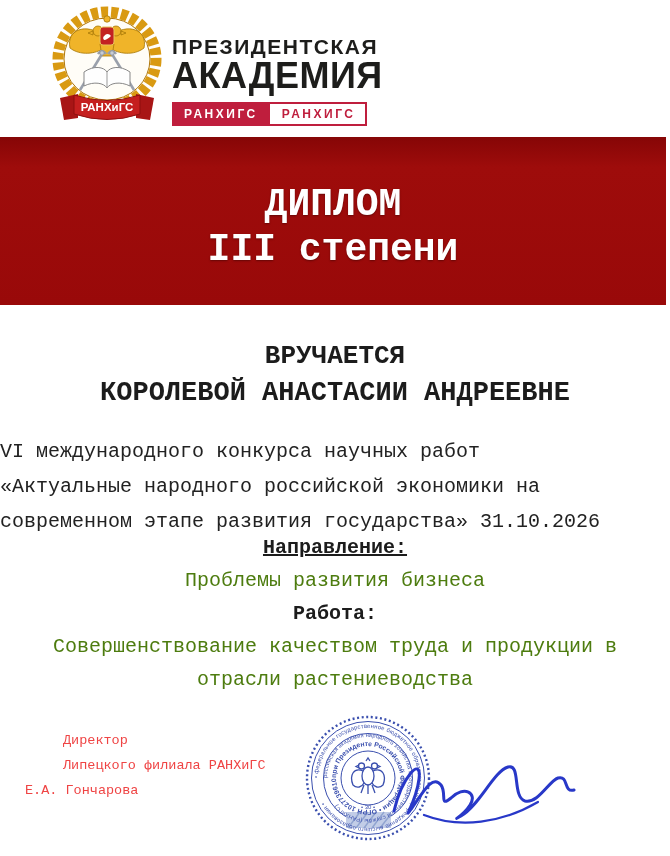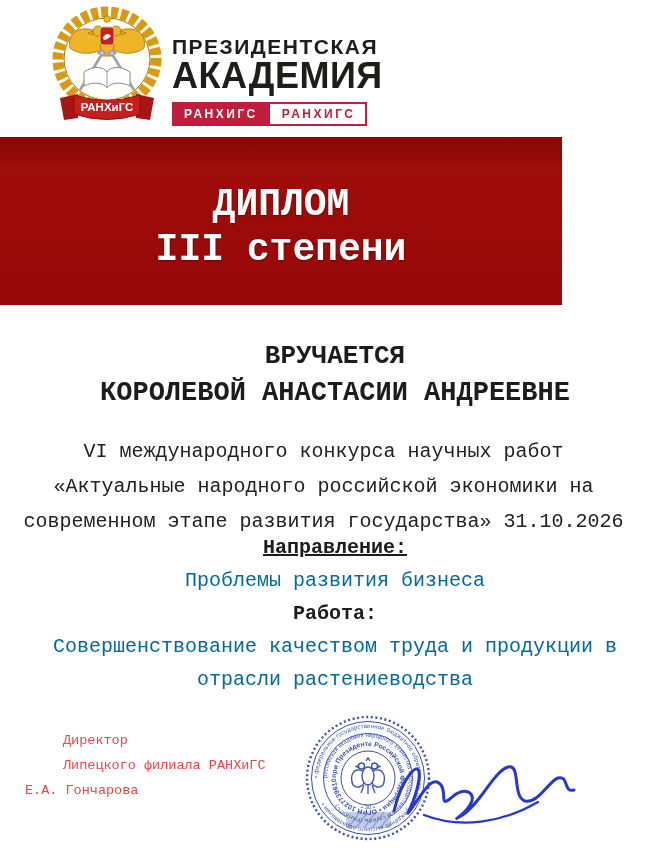--- a/index.html
+++ b/index.html
@@ -17,37 +17,37 @@
   .badge-primary{
     background:#bf1e3d;color:#ffffff;font-size:12px;font-weight:700;
     letter-spacing:2.5px;padding:6px 10px 5px 12px;line-height:13px;
   }
   .badge-secondary{
     background:#ffffff;color:#bf1e3d;border:2px solid #bf1e3d;font-size:12px;
     font-weight:700;letter-spacing:2.5px;padding:4px 10px 3px 12px;line-height:13px;
   }
   
   .banner{
-    position:absolute;left:0;top:137px;width:562px;height:168px;
+    position:absolute;left:0;top:137px;width:666px;height:168px;
     background:linear-gradient(#860606,#9e0c0b 18%,#990909);
     text-align:center;
   }
   .banner-inner{padding-top:45px;}
   .banner-title,.banner-subtitle{
     color:#ffffff;font-weight:700;font-size:38px;line-height:45px;
     text-shadow:0 1px 2px rgba(0,0,0,.35);
   }
   
   .cline{position:absolute;left:0;width:670px;text-align:center;white-space:pre;}
   .presented{top:341px;font-size:26px;font-weight:700;}
   .recipient{top:378px;font-size:27px;font-weight:700;}
-  .para{position:absolute;left:0;top:434px;width:647px;text-align:center;
+  .para{position:absolute;left:0;top:434px;width:647px;text-align:left;
         font-size:20px;line-height:35px;color:#222;}
   .detail-label{font-weight:700;font-size:20px;}
-  .detail-value{font-size:20px;color:#0369a1;}
+  .detail-value{font-size:20px;color:#4d7c0f;}
   .d1{top:536px;text-decoration:underline;} .d2{top:569px;} .d3{top:602px;} .d4{top:635px;} .d5{top:668px;}
   
   .sig-line{position:absolute;font-size:13.5px;color:#ef4444;white-space:pre;}
   .sig1{left:63px;top:733px;}
   .sig2{left:63px;top:758px;}
   .sig3{left:25px;top:783px;}
   
   .stamp{position:absolute;left:298px;top:705px;width:282px;height:148px;}
 </style>
 </head>

